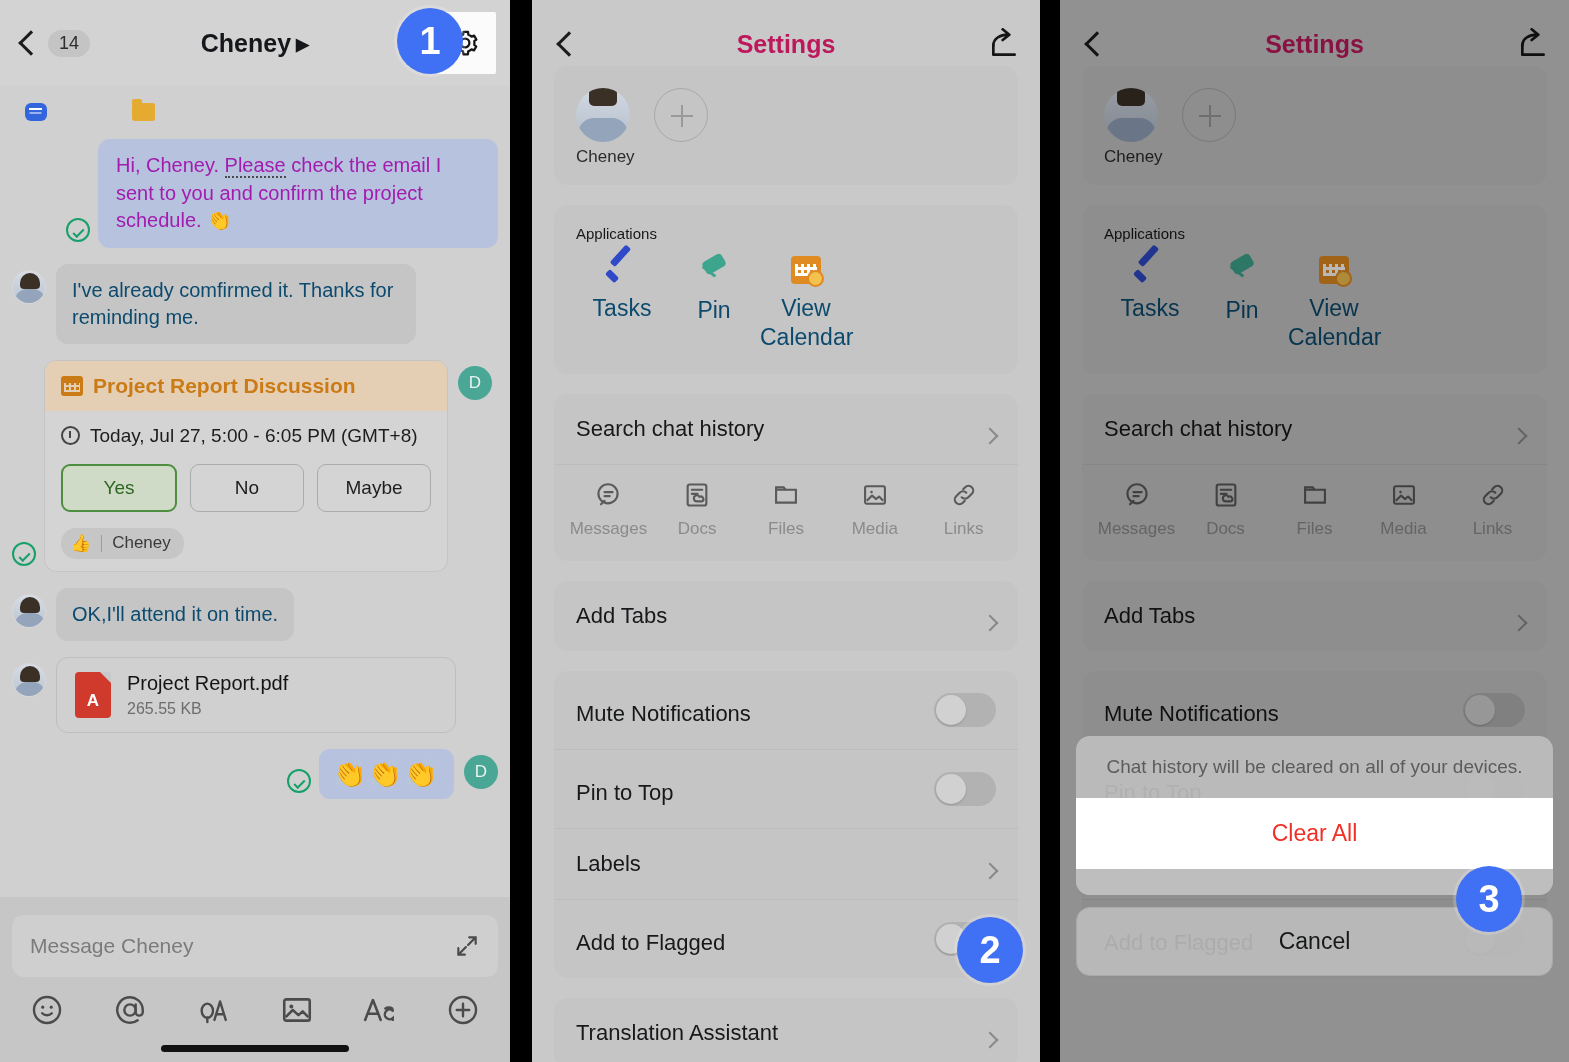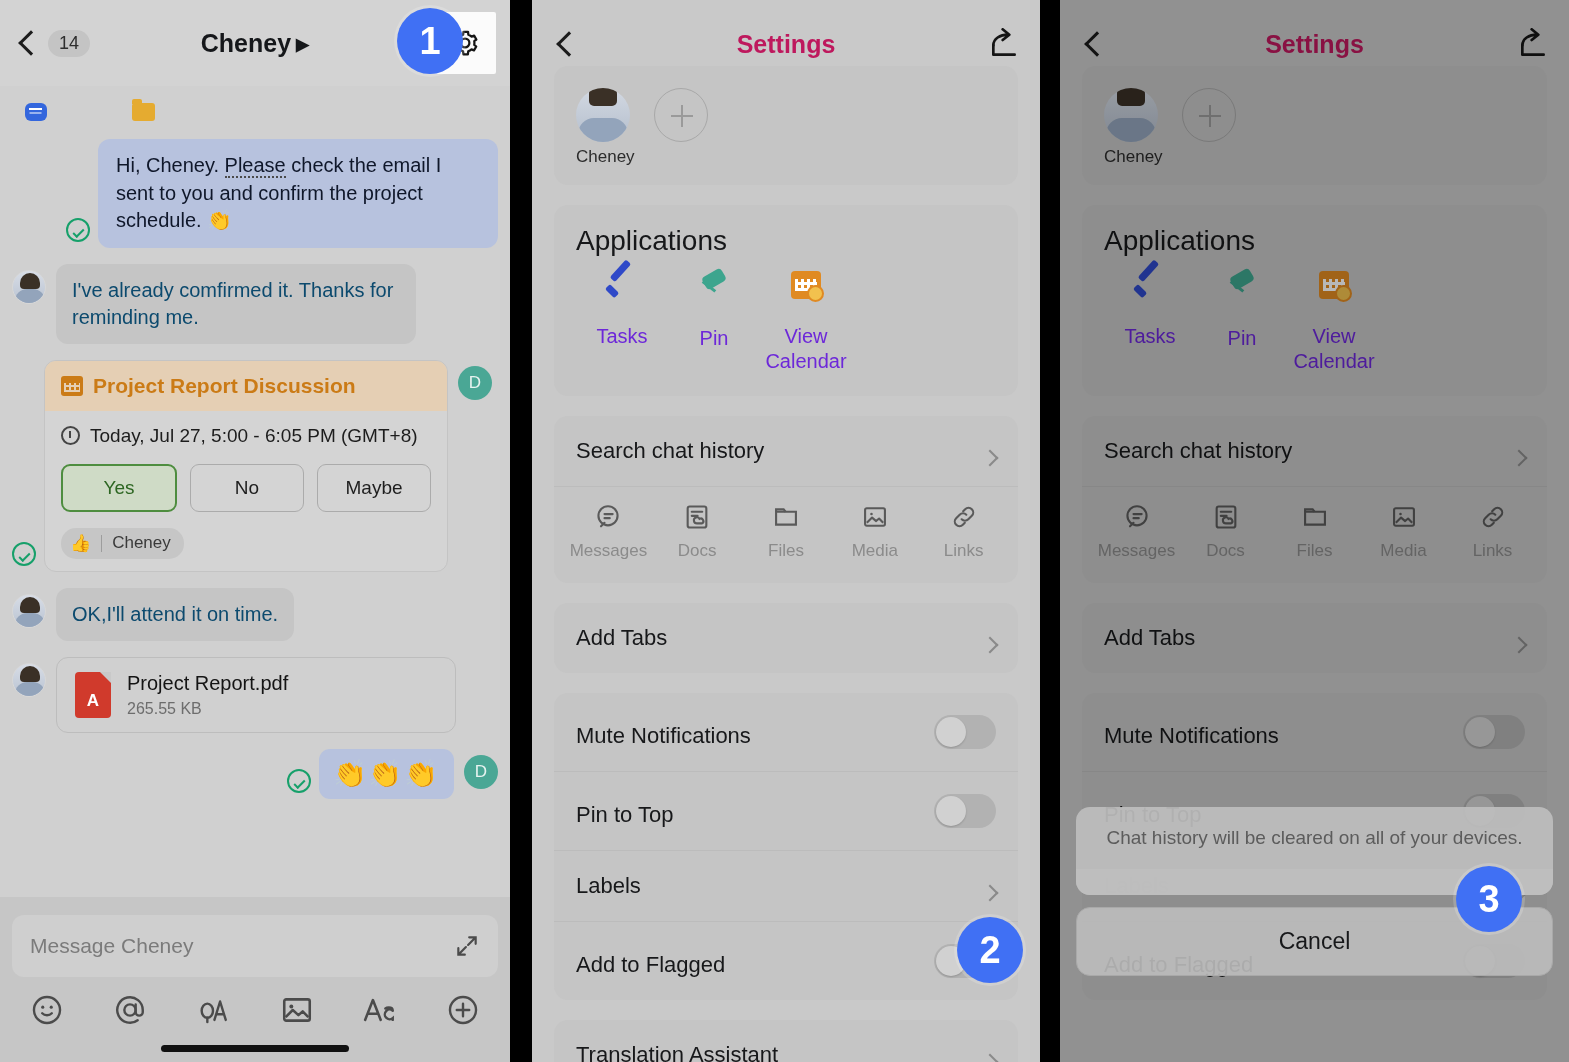--- a/index.html
+++ b/index.html
@@ -75,21 +75,21 @@
   .avatar-d {
     width:34px;height:34px;border-radius:50%;background:#4aa795;color:#e7f3f0;
     display:flex;align-items:center;justify-content:center;font-size:17px;flex:0 0 auto;margin-top:6px;
   }
   .bubble-in {
     background:#c5c5c5; border-radius:12px; padding:13px 16px; font-size:20px;
     color:#0c4a6e; line-height:1.35; max-width:360px; margin-left:10px;
   }
   .bubble-out {
     background:#b7c2de; border-radius:12px; padding:13px 18px; font-size:20px;
-    color:#0f172a; line-height:1.38; max-width:400px;
+    color:#a21caf; line-height:1.38; max-width:400px;
   }
   .dotted { border-bottom: 2px dotted #4a4a4a; }
   .tick {
     width:24px;height:24px;border-radius:50%;border:2px solid #16a06a;position:relative;
     flex:0 0 auto; align-self:flex-end; margin:0 8px 6px 0;
   }
   .tick::after{content:"";position:absolute;left:5px;top:9px;width:9px;height:4px;
     border-left:2.5px solid #16a06a;border-bottom:2.5px solid #16a06a;transform:rotate(-45deg);}
 
   
@@ -166,24 +166,24 @@
     background: linear-gradient(#d3d9e2,#b3bdcc);
   }
   .m-av::before{content:"";position:absolute;left:13px;top:-8px;width:28px;height:26px;background:#3a3026;border-radius:14px 14px 5px 5px;}
   .m-av::after{content:"";position:absolute;left:2px;bottom:0;width:50px;height:24px;background:#93a4bb;border-radius:16px 16px 0 0;}
   .m-name { font-size:17px; color:#2c2c2c; margin-top:5px; }
   .m-add { width:54px;height:54px;border-radius:50%;border:1px solid #a8a8a8;position:relative;}
   .m-add::before,.m-add::after{content:"";position:absolute;background:#9a9a9a;}
   .m-add::before{left:16px;top:26px;width:22px;height:2px;}
   .m-add::after{left:26px;top:16px;width:2px;height:22px;}
 
-  .card-title { font-size:28px; color:#17181a; padding:20px 22px 4px 22px; font-weight:400;}
+  .card-title { font-size:15px; color:#17181a; padding:20px 22px 4px 22px; font-weight:400;}
   .apps { display:flex; padding: 10px 22px 22px 22px; }
   .app { width:92px; text-align:center; cursor:pointer; }
-  .app .lbl { font-size:20px; color:#6d28d9; margin-top:21px; line-height:1.25;}
+  .app .lbl { font-size:23px; color:#0c4a6e; margin-top:6px; line-height:1.25;}
   .ic-tasks{display:inline-block;width:34px;height:28px;position:relative;}
   .ic-tasks::before{content:"";position:absolute;left:10px;top:4px;width:24px;height:7px;background:#2f49c8;
     transform:rotate(-48deg);transform-origin:left bottom;border-radius:2px;}
   .ic-tasks::after{content:"";position:absolute;left:0px;top:11px;width:13px;height:7px;background:#2f49c8;
     transform:rotate(45deg);transform-origin:left bottom;border-radius:2px;}
   .ic-pin{display:inline-block;width:34px;height:30px;position:relative;}
   .ic-pin::before{content:"";position:absolute;left:6px;top:1px;width:22px;height:14px;background:#3da58e;
     border-radius:4px;transform:rotate(-30deg);}
   .ic-pin::after{content:"";position:absolute;left:4px;top:14px;width:16px;height:3px;background:#3da58e;
     transform:rotate(38deg);}
@@ -608,20 +608,21 @@
         </div>
       </div>
 
     </div>
 
     <div class="scrim"></div>
 
     <div class="sheet">
       <div class="sheet-grp">
         <div class="sheet-msg">Chat history will be cleared on all of your devices.</div>
+        <div class="sheet-clear">Clear All</div>
         <div class="sheet-ghost"></div>
       </div>
       <div class="sheet-cancel">Cancel</div>
     </div>
   </div>
 
   <div class="badge" id="badge1">1</div>
   <div class="badge" id="badge2">2</div>
   <div class="badge" id="badge3">3</div>
 </div>

